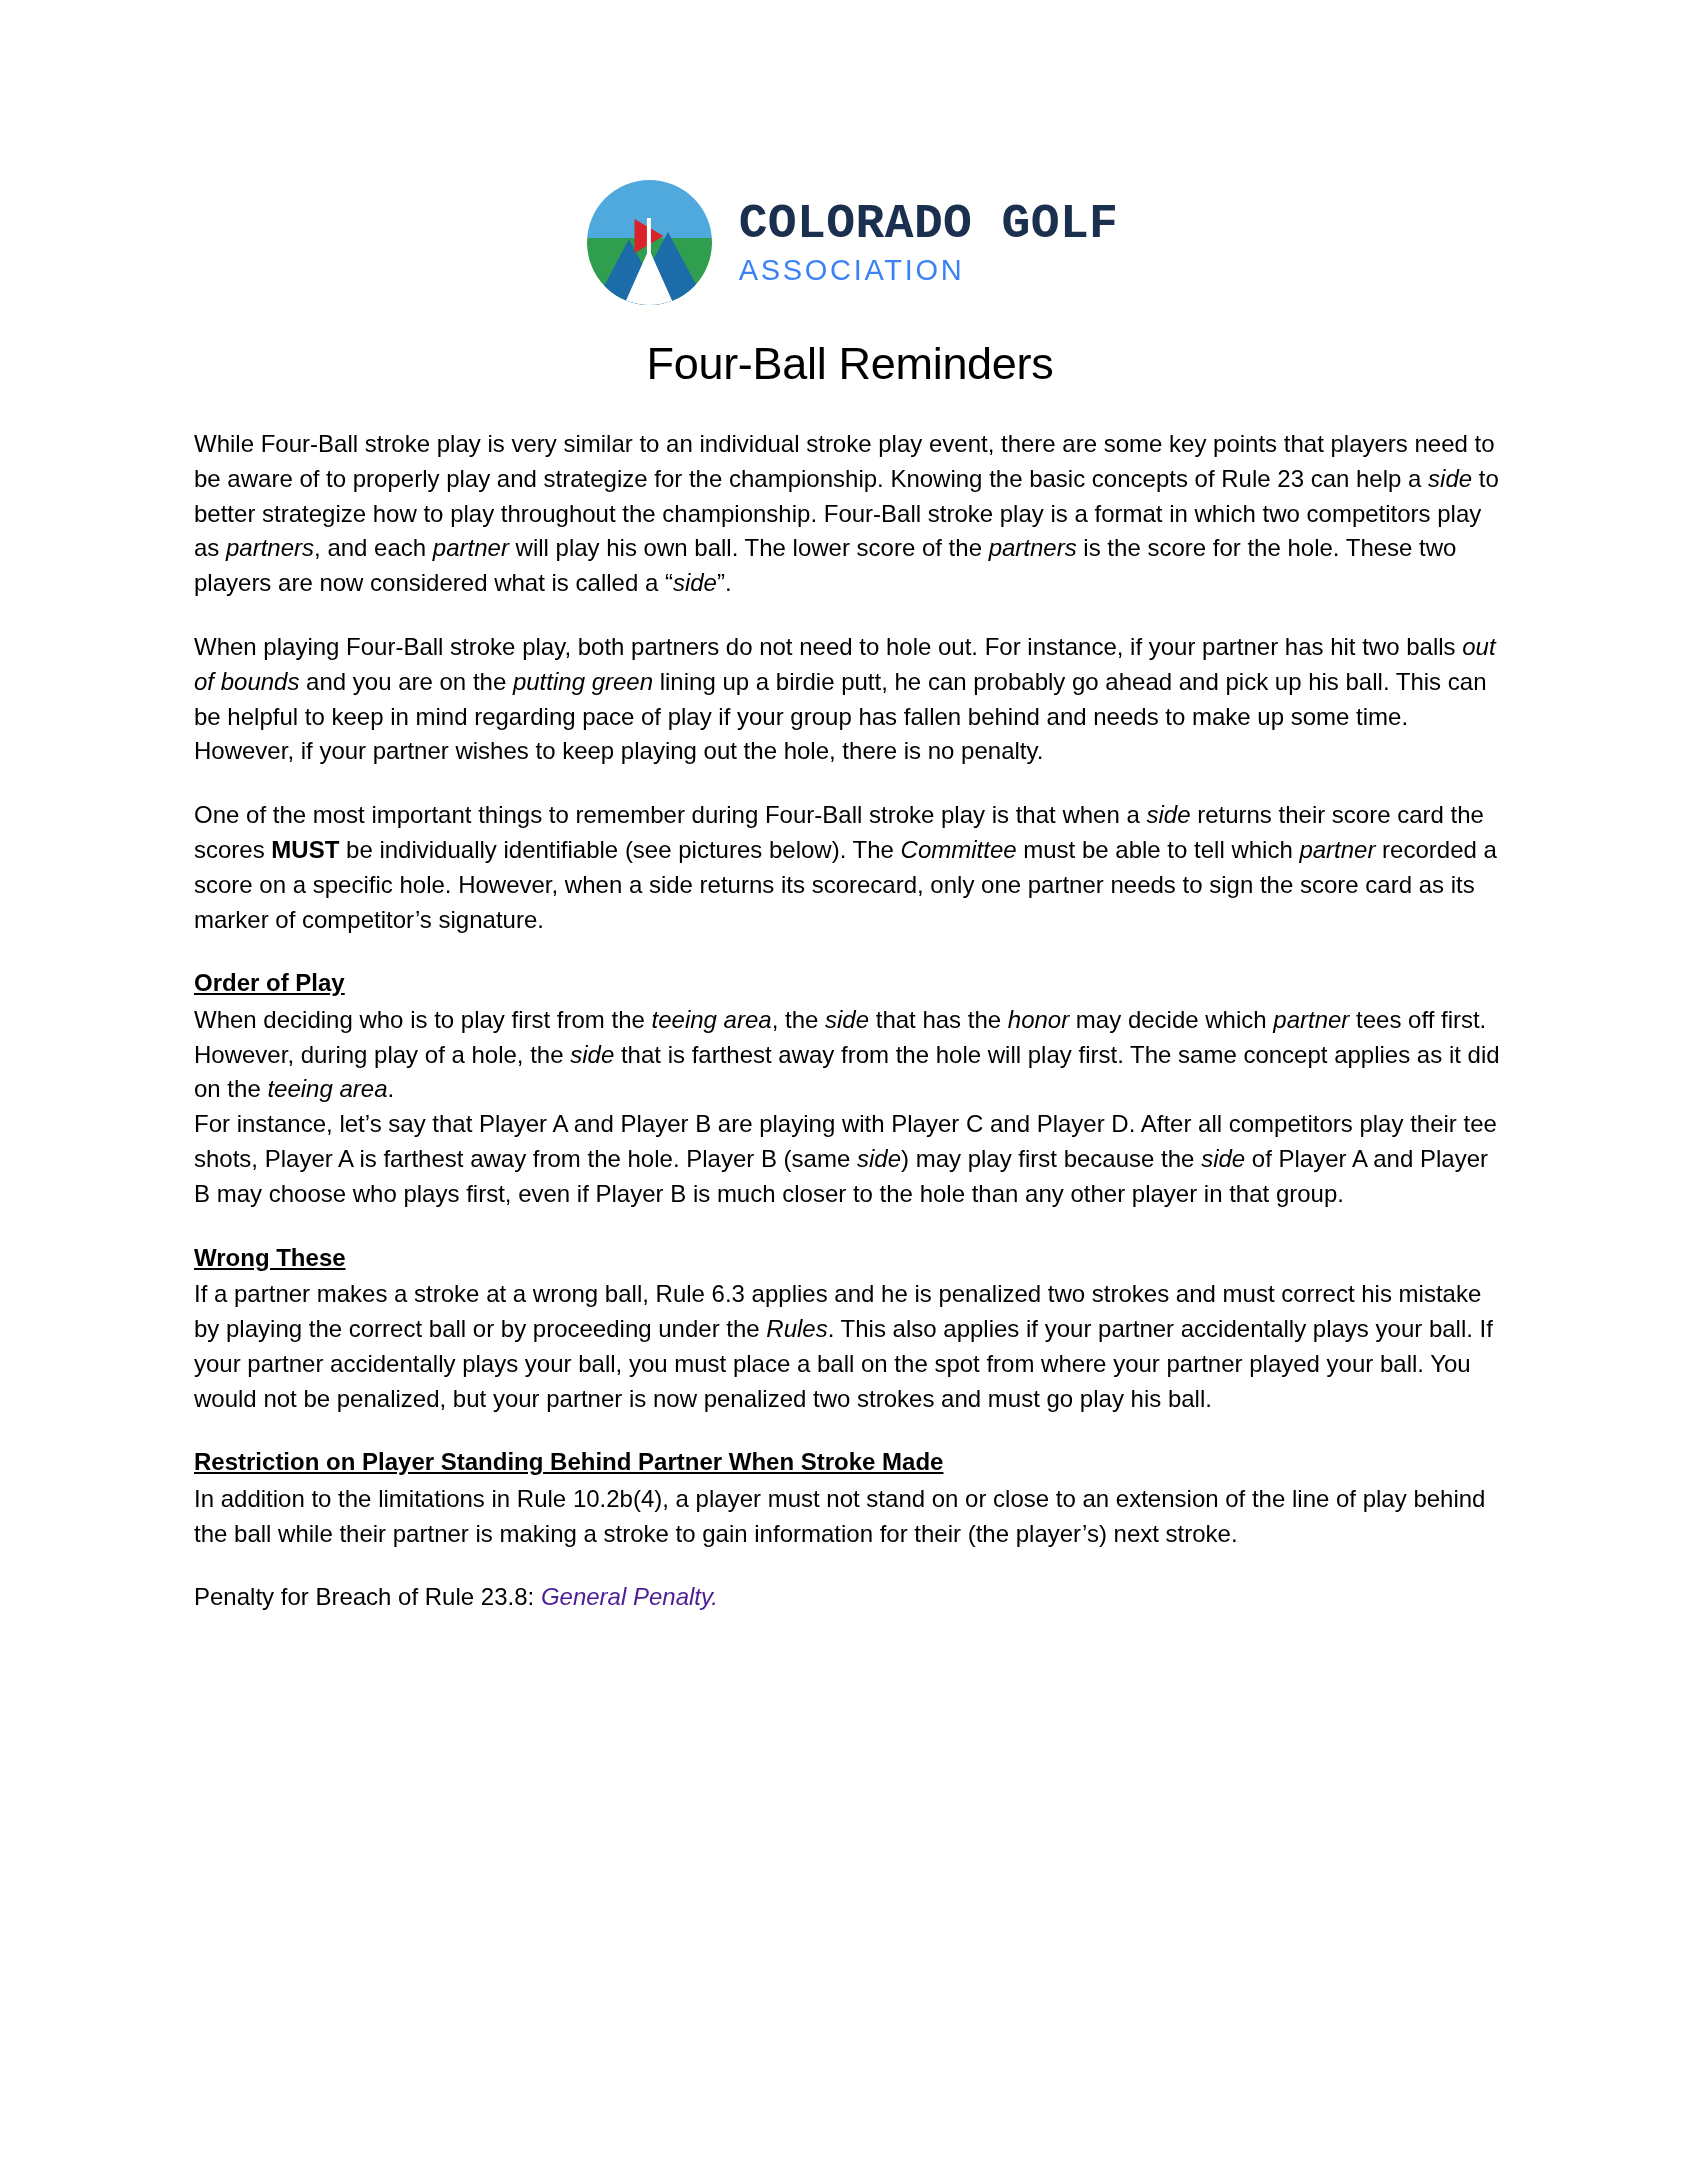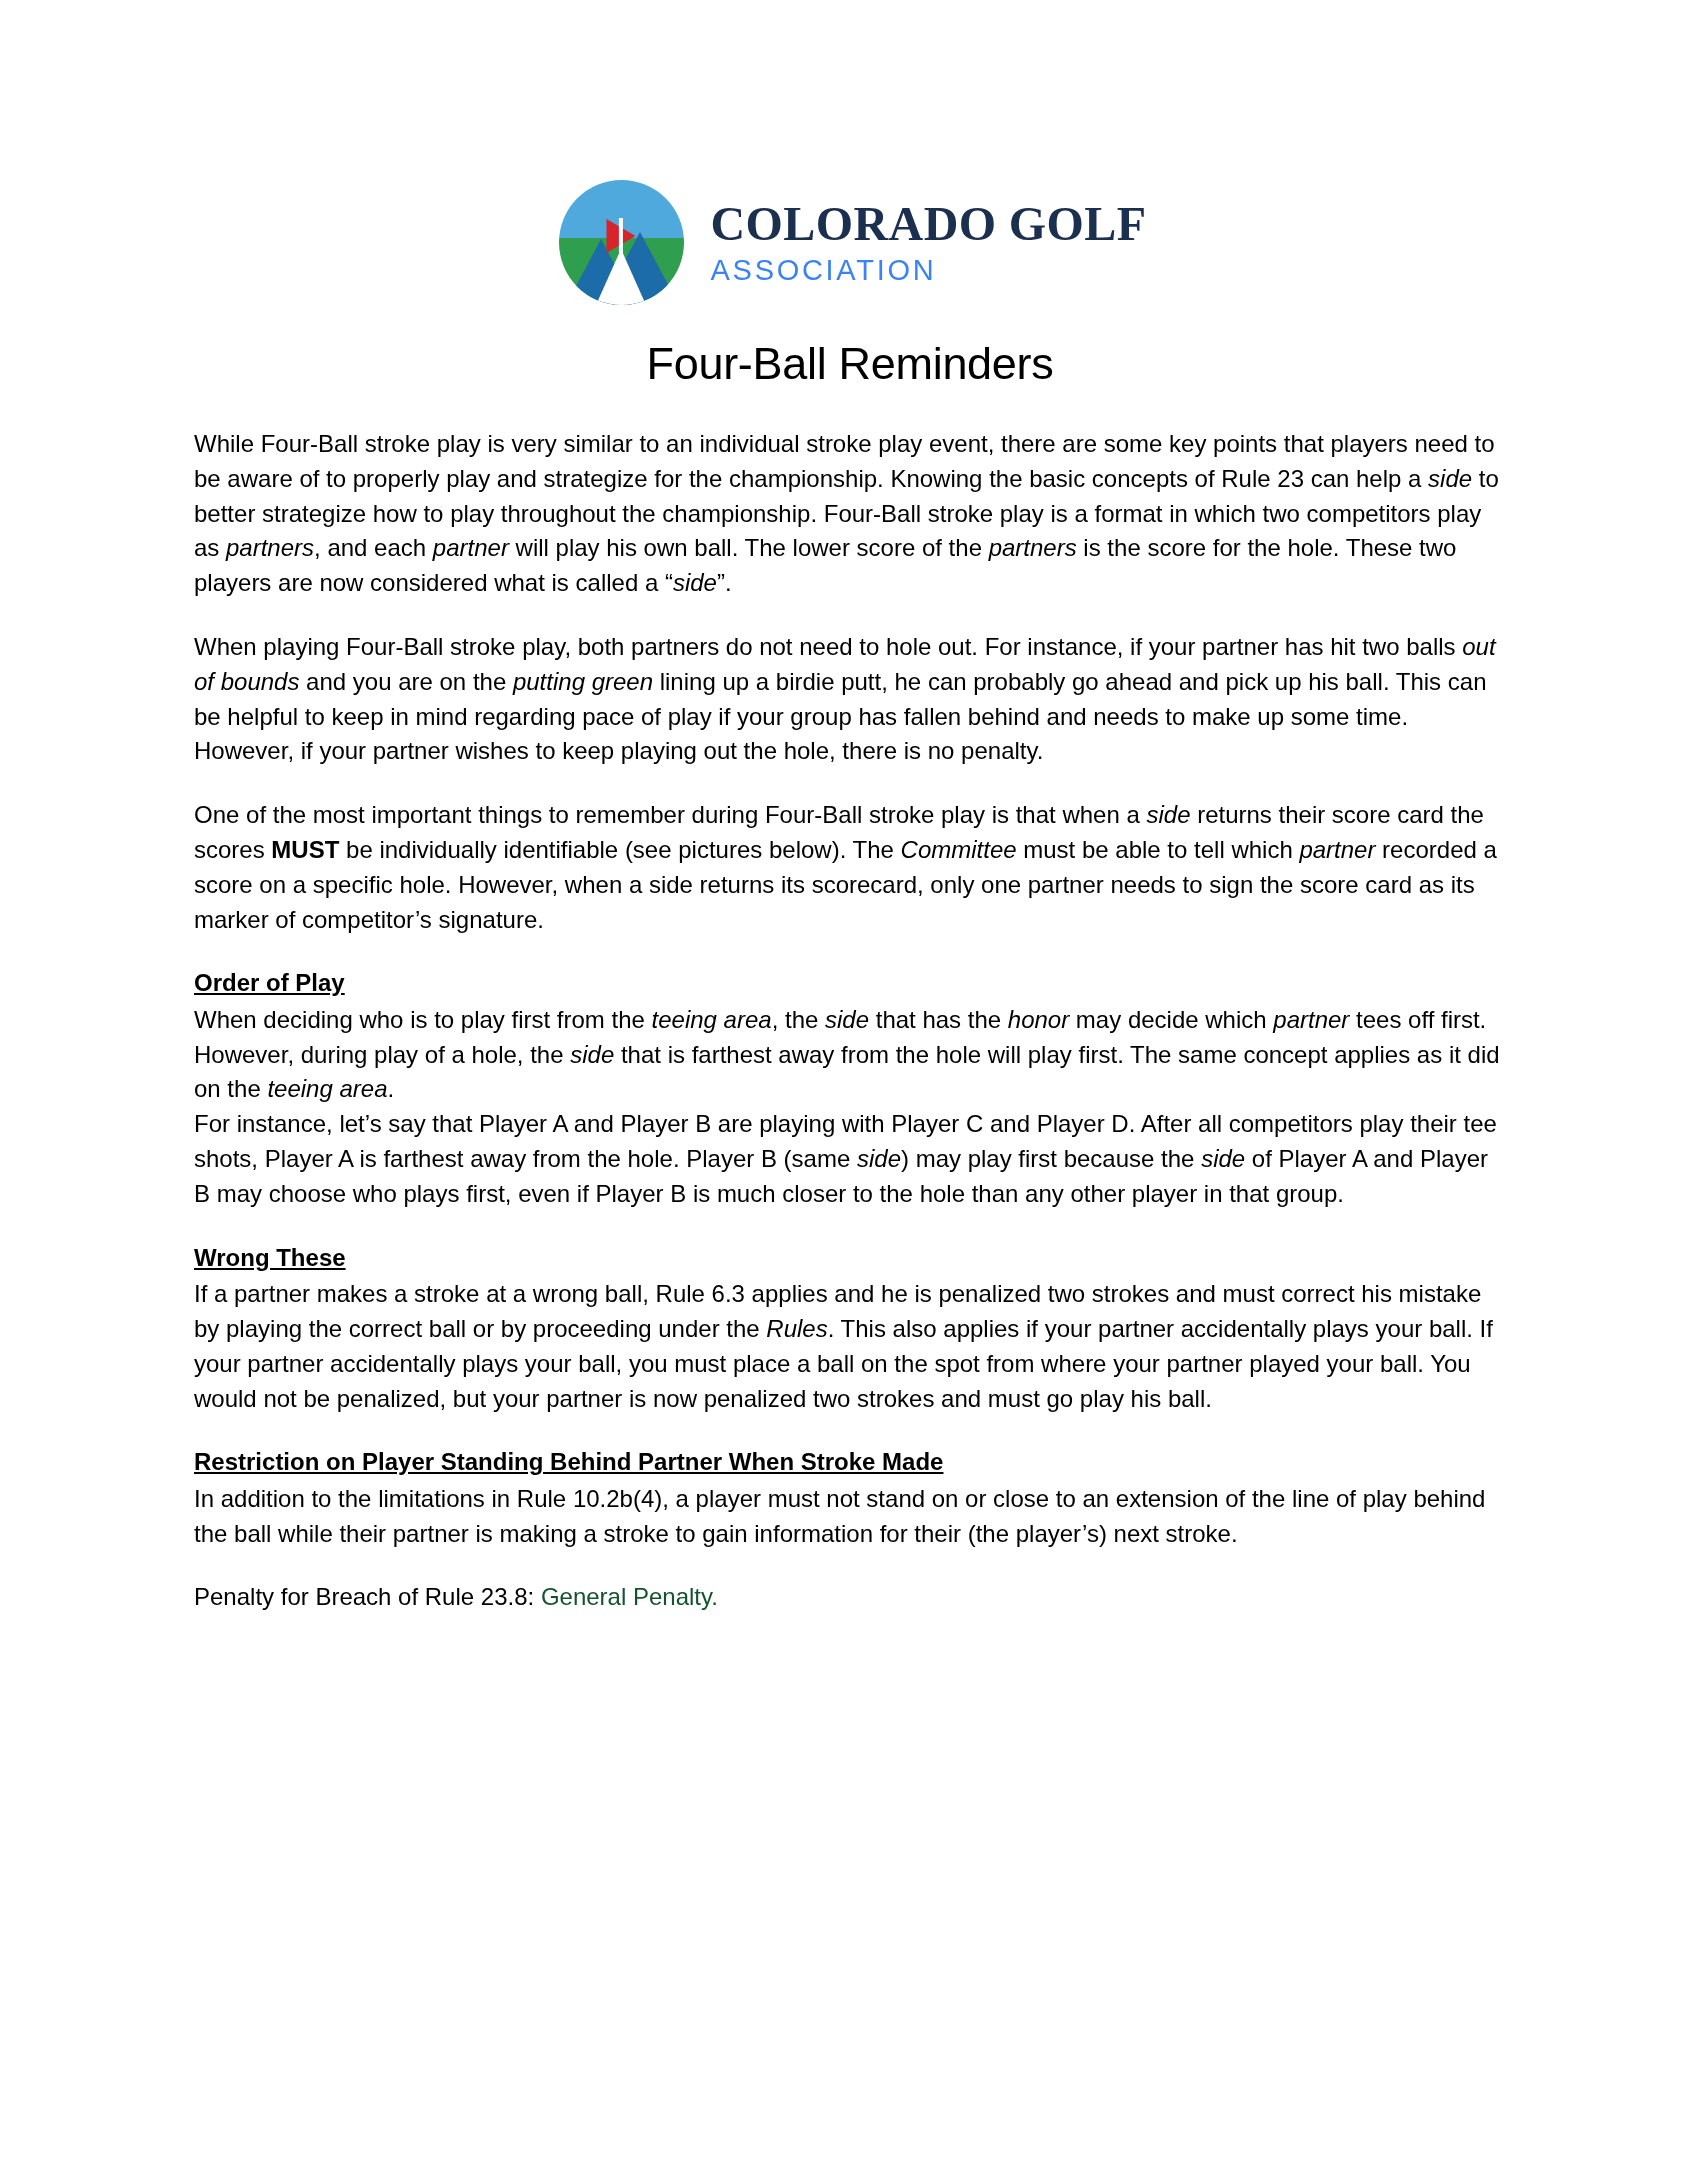--- a/index.html
+++ b/index.html
@@ -98,21 +98,21 @@
     width: 0; height: 0;
     border-left: 25px solid transparent;
     border-right: 25px solid transparent;
     border-bottom: 56px solid #ffffff;
     z-index: 2;
   }
   .logo-text {
     line-height: 1;
   }
   .logo-text .l1 {
-    font-family: Liberation Serif, serif;
+    font-family: Liberation Mono, monospace;
     font-weight: bold;
     font-size: 48px;
     letter-spacing: 0.4px;
     color: #1b2f4e;
     white-space: nowrap;
   }
   .logo-text .l2 {
     font-family: "Liberation Sans", sans-serif;
     font-size: 29px;
     letter-spacing: 2.7px;
@@ -144,21 +144,21 @@
     font-size: 24px;
     font-weight: bold;
     text-decoration: underline;
     margin: 0 0 1.7px 0;
   }
   .section-block {
     margin-bottom: 29px;
   }
   em { font-style: italic; }
   strong { font-weight: bold; }
-  .penalty { color: #14532d; }
+  .penalty { color: #4c1d95; font-style: italic; }
 </style>
 </head>
 <body>
 
 <div class="page">
 
   <div class="logo-block">
     <div class="logo-mark">
       <div class="logo-sky"></div>
       <div class="logo-ground"></div>

